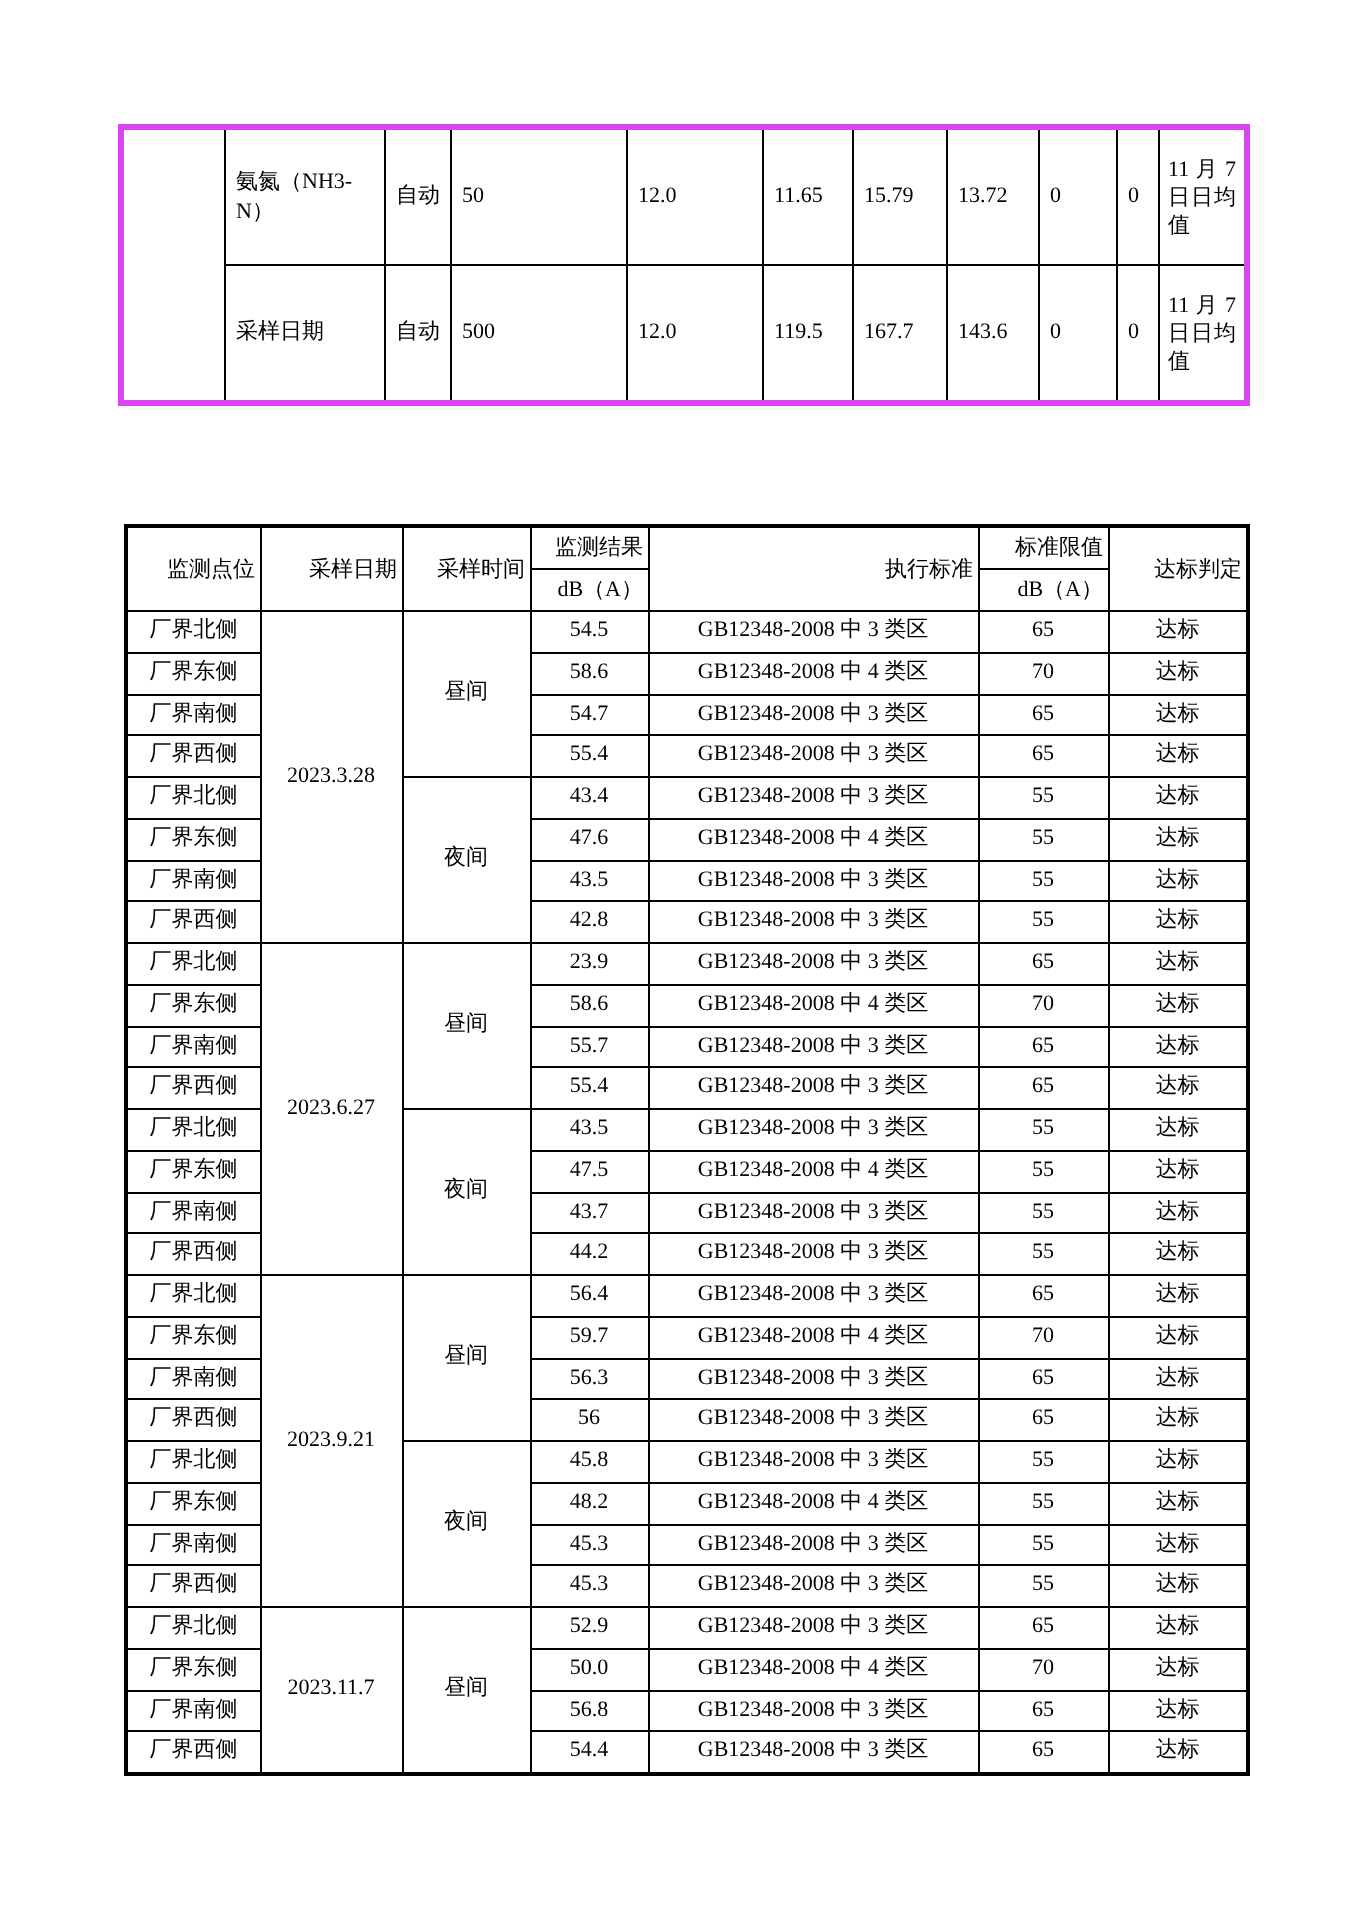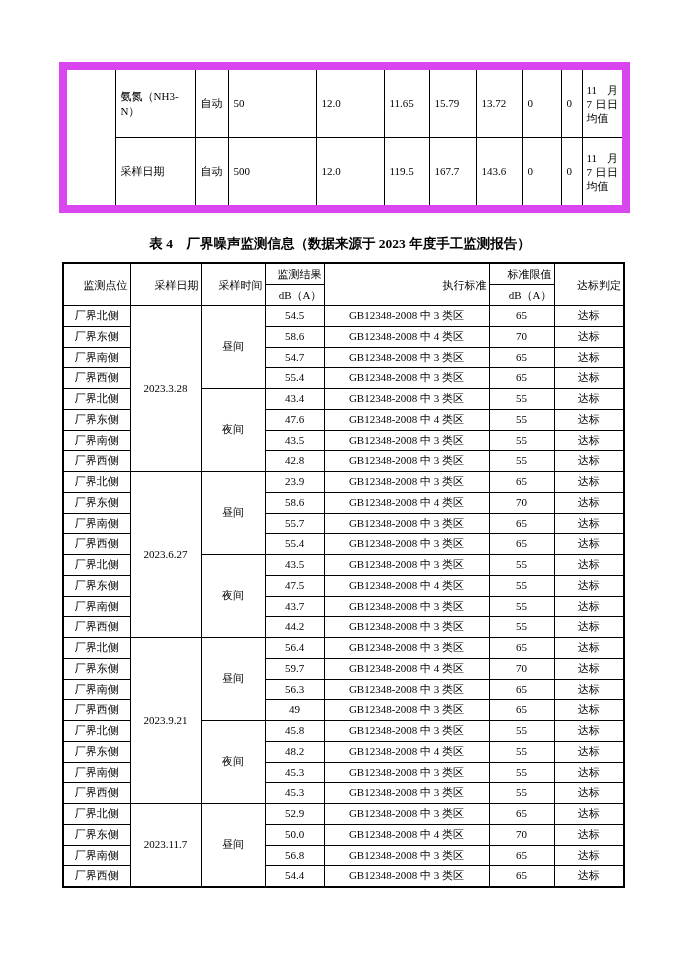--- a/index.html
+++ b/index.html
@@ -28,21 +28,21 @@
     vertical-align: middle;
     overflow: hidden;
     word-break: break-all;
   }
   
   .cont-table {
     position: absolute;
     left: 59px;
     top: 62px;
     width: 563px;
-    border: 8px solid #d946ef;
+    border: 3px solid #d946ef;
   }
   .cont-table td {
     height: 63px;
     padding: 2px 5px;
     text-align: left;
     line-height: 15px;
   }
   .cont-table td.note-cell {
     padding: 2px 4px;
     line-height: 14px;
@@ -123,21 +123,20 @@
           <td>119.5</td>
           <td>167.7</td>
           <td>143.6</td>
           <td>0</td>
           <td>0</td>
           <td class="note-cell">11 月 7 日日均值</td>
         </tr>
       </tbody>
   </table>
 
-  <div class="table-caption">表 4　厂界噪声监测信息（数据来源于 2023 年度手工监测报告）</div>
 
   <table class="noise-table">
     <colgroup>
       <col style="width:67px">
         <col style="width:71px">
         <col style="width:64px">
       <col style="width:59px">
         <col style="width:165px">
         <col style="width:65px">
       <col style="width:70px">
@@ -294,21 +293,21 @@
         </tr>
         <tr>
           <td>厂界南侧</td>
           <td>56.3</td>
           <td>GB12348-2008 中 3 类区</td>
           <td>65</td>
           <td>达标</td>
         </tr>
         <tr>
           <td>厂界西侧</td>
-          <td>49</td>
+          <td>56</td>
           <td>GB12348-2008 中 3 类区</td>
           <td>65</td>
           <td>达标</td>
         </tr>
         <tr>
           <td>厂界北侧</td>
           <td rowspan="4">夜间</td>
           <td>45.8</td>
           <td>GB12348-2008 中 3 类区</td>
           <td>55</td>

